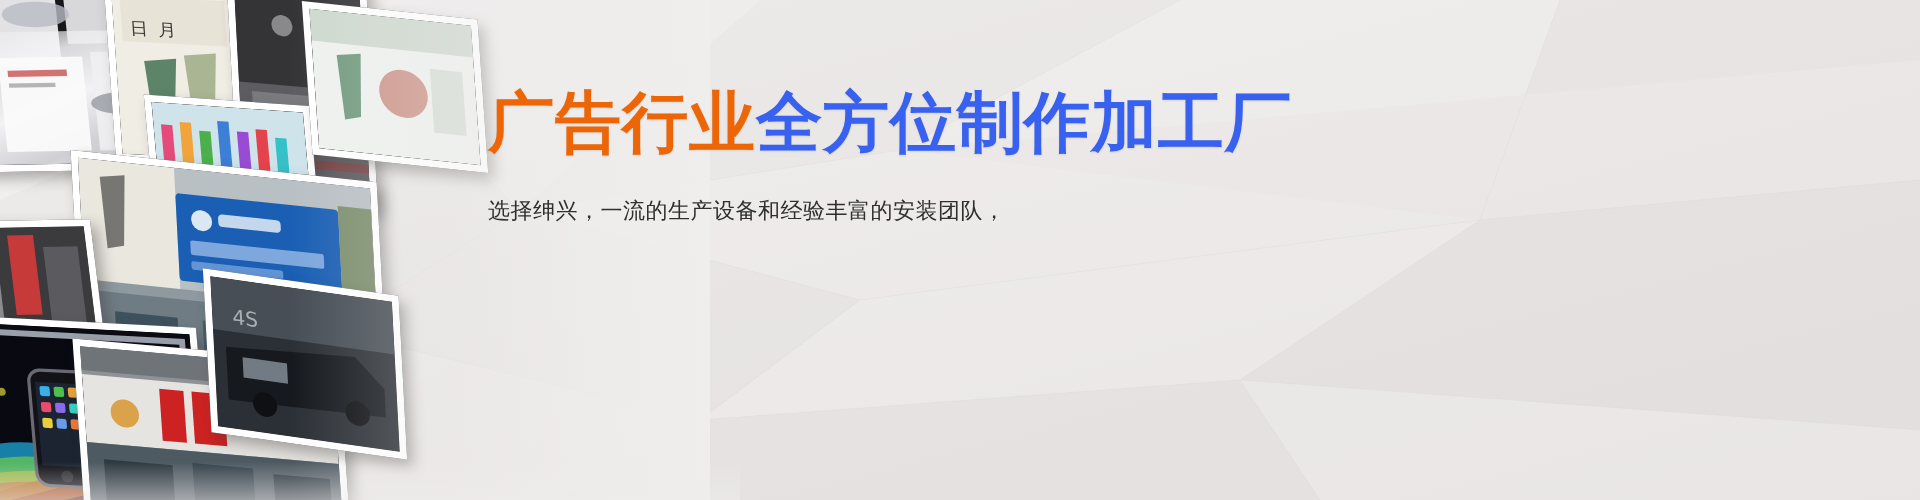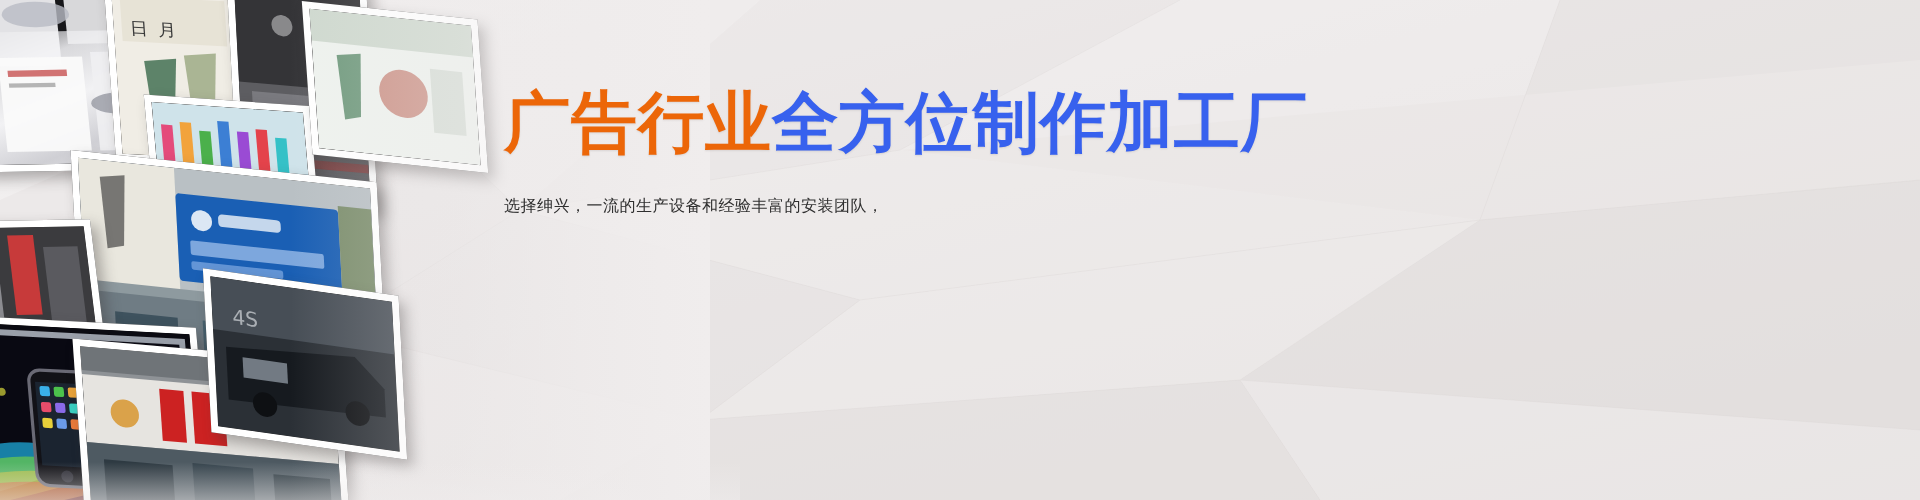--- a/index.html
+++ b/index.html
@@ -34,32 +34,32 @@
     position:absolute;left:330px;top:0;width:420px;height:560px;
     background:linear-gradient(90deg,rgba(236,233,233,0) 0%,rgba(238,235,235,.30) 40%,rgba(239,236,236,.80) 72%,rgba(240,237,237,1) 100%);
     pointer-events:none;
   }
   .fade-bottom{
     position:absolute;left:0;bottom:-2px;width:780px;height:70px;
     background:linear-gradient(0deg,rgba(239,236,236,1) 0%,rgba(239,236,236,0) 100%);
     pointer-events:none;
   }
   
-  .textblock{position:absolute;left:504px;top:88px;width:760px;}
+  .textblock{position:absolute;left:488px;top:88px;width:760px;}
   .headline{
     font-size:66px;line-height:1.06;font-weight:bold;letter-spacing:1px;
     white-space:nowrap;margin:0;
     font-family:"DejaVu Sans","Liberation Sans",sans-serif;
     text-shadow:0 1px 2px rgba(120,110,110,.18);
   }
   .hl-orange{color:#ec6608;}
   .hl-blue{color:#3761ee;}
   .subtitle{
     margin:0;padding-top:34px;
-    font-size:16px;line-height:1.75;color:#2f2f2f;letter-spacing:.5px;
+    font-size:22px;line-height:1.75;color:#2f2f2f;letter-spacing:.5px;
     font-family:"DejaVu Sans","Liberation Sans",sans-serif;
   }
   .subtitle .sub-line{display:block;}
 </style>
 </head>
 <body>
 
 <div class="banner">
 
   <svg class="poly-bg" viewBox="0 0 1920 500" preserveAspectRatio="none">

